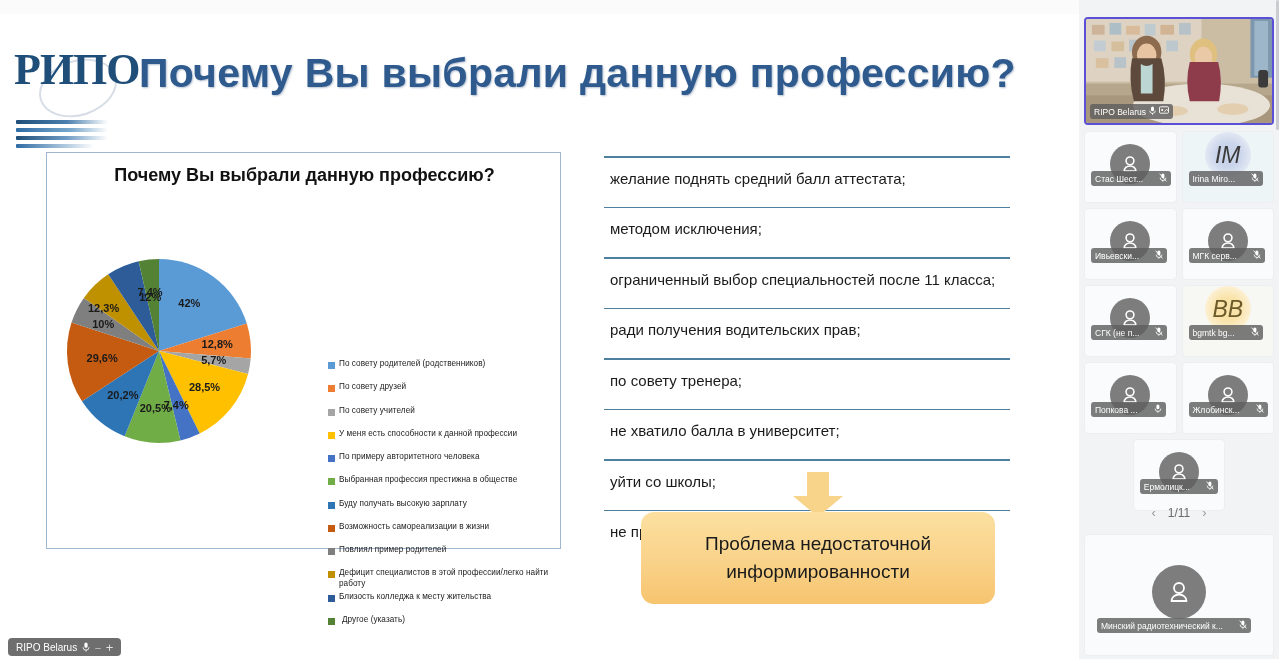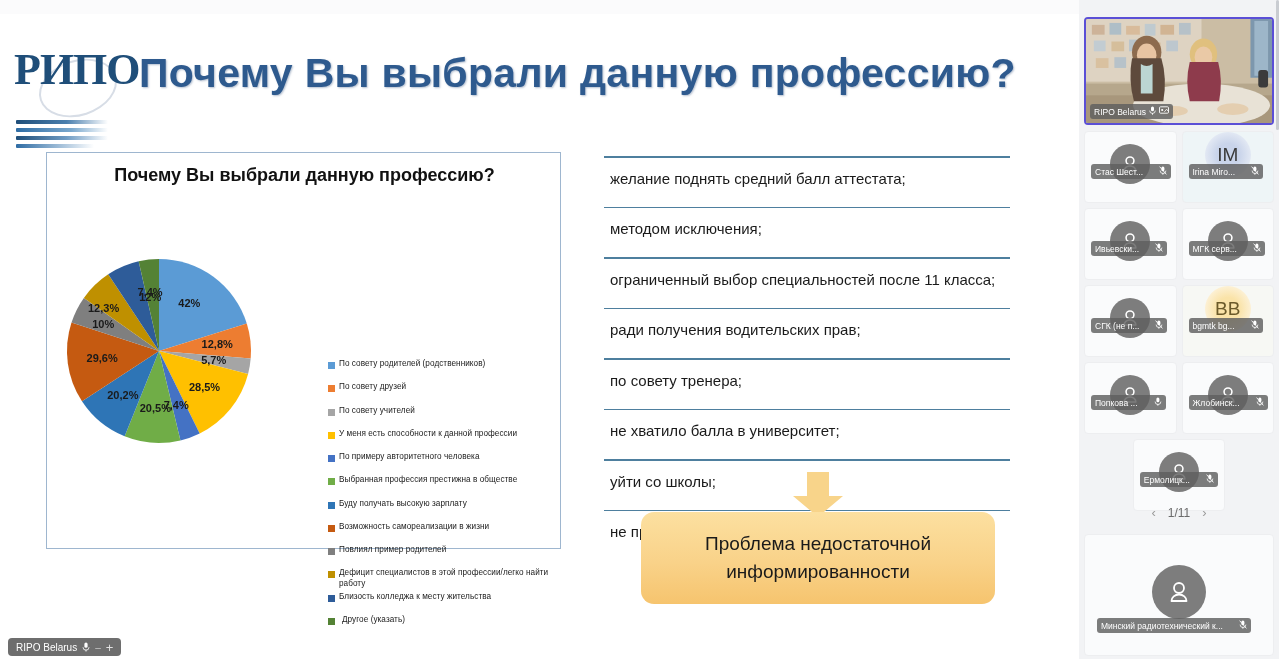--- a/index.html
+++ b/index.html
@@ -151,26 +151,27 @@
   .ptile.tinted-warm { background:#f7f8f4; }
   .avatar-circle {
     width:40px; height:40px; border-radius:50%;
     background:#7d7d7d;
     display:flex; align-items:center; justify-content:center;
     margin-bottom:6px;
   }
   .avatar-initials {
     width:46px; height:46px; border-radius:50%;
     display:flex; align-items:center; justify-content:center;
-    font-size:19px; font-weight:400; color:#3a3a3a;
+    font-size:23px; font-weight:400; color:#3a3a3a;
     margin-bottom:24px;
+    font-style:italic;
   }
   .init-blue { background:radial-gradient(circle, #c9d4ea 35%, #e9eef6 80%); }
   .init-amber{ background:radial-gradient(circle, #fae3a8 35%, #fdf4e0 80%); color:#6b5a2a; }
-  .p-chip { left:6px; bottom:23px; max-width:80px;gap:16px; }
+  .p-chip { left:6px; bottom:16px; max-width:80px;gap:16px; }
   #ptile-solo-wrap { display:flex; justify-content:center; }
   #ptile-solo { width:92.5px; height:72px; }
 
   #pager {
     position:absolute; left:5px; top:505px; width:190px;
     display:flex; align-items:center; justify-content:center; gap:12px;
     color:#6a6a6a; font-size:12px;
   }
   .pager-arrow { color:#9a9a9a; font-size:13px; cursor:pointer; }
 

